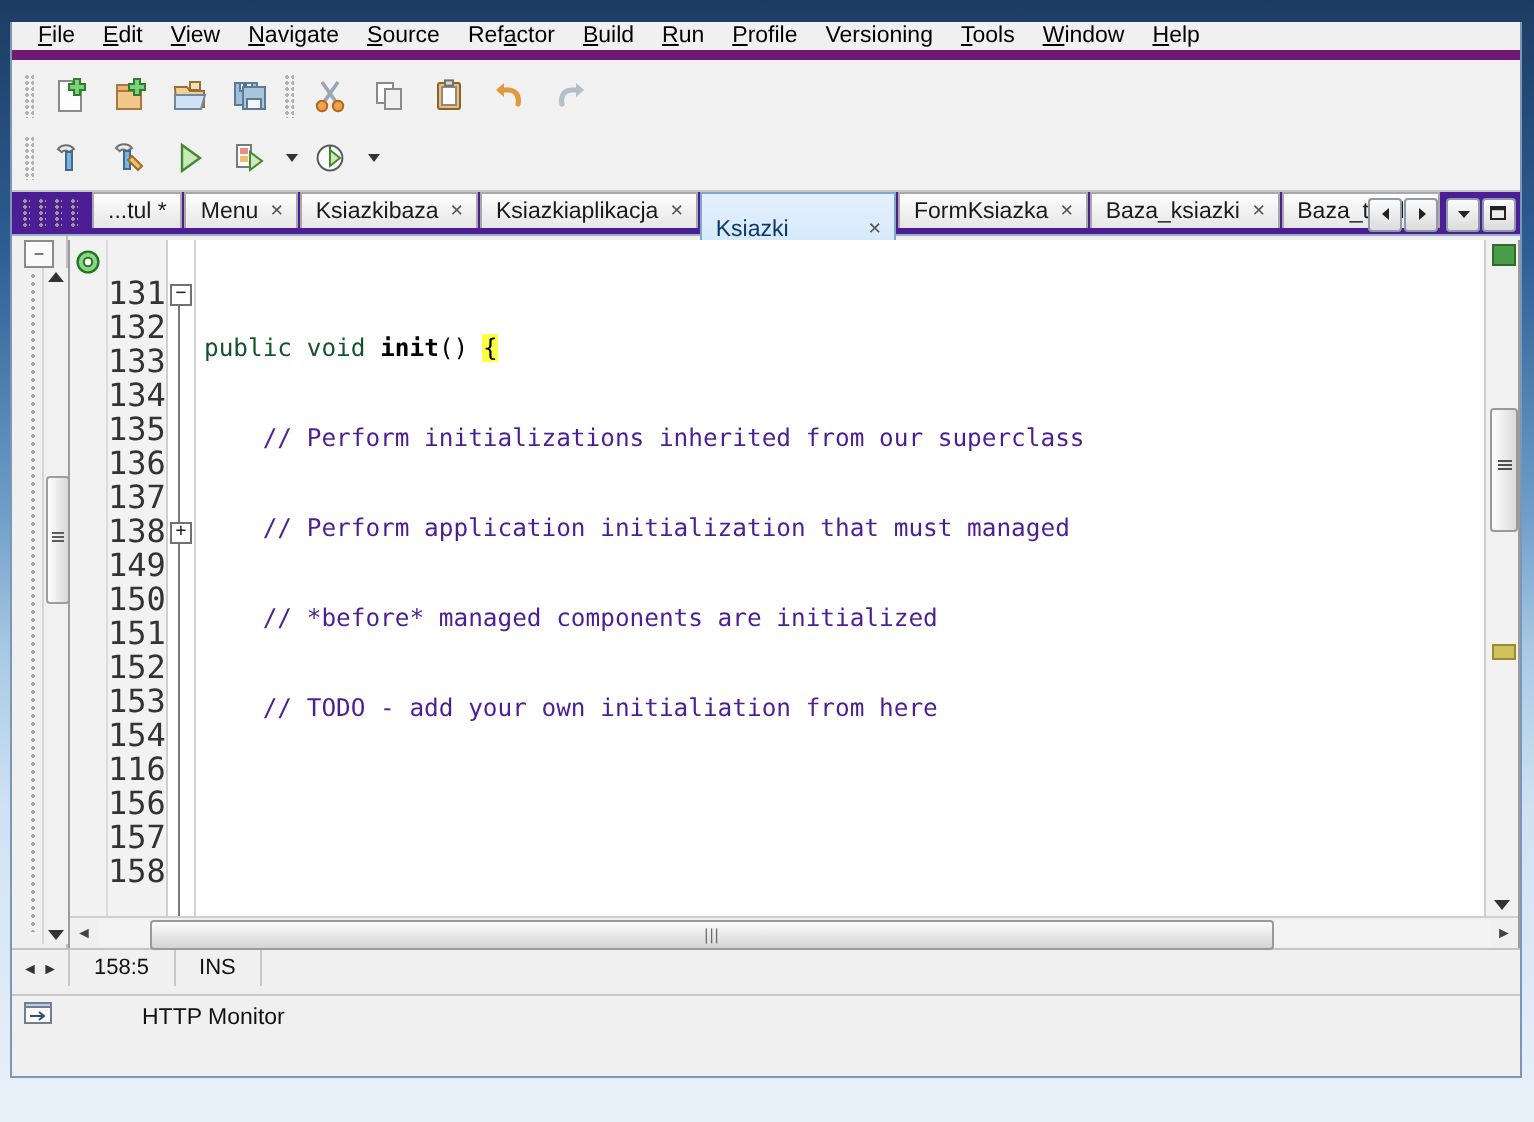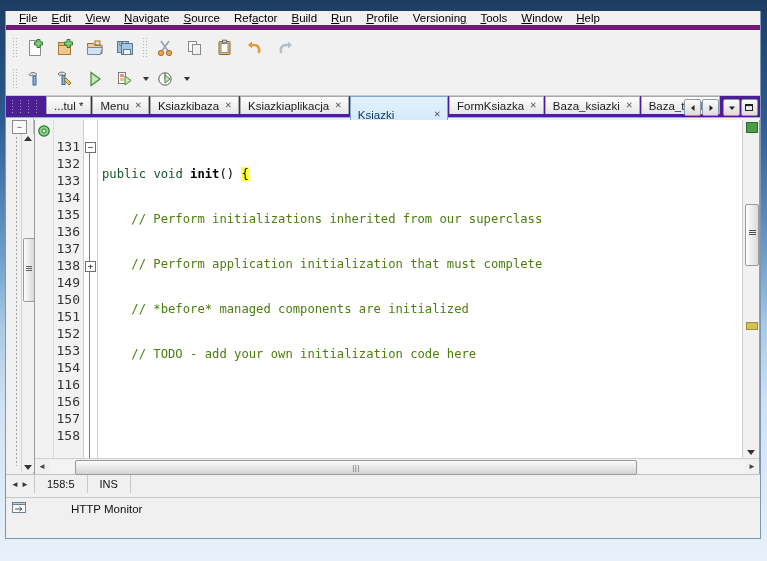--- a/index.html
+++ b/index.html
@@ -126,21 +126,21 @@
   }
   .code-body{flex:1;display:flex;min-height:0;position:relative;overflow:hidden;}
   .annot-col{
     width:18px;background:#f2f2f2;border-right:1px solid #dcdcdc;flex:none;
   }
   .annot-icon{margin:5px 0 0 3px;}
   .gutter{
     width:30px;background:#f2f2f2;border-right:1px solid #cfcfcf;flex:none;
     text-align:right;padding-right:3px;box-sizing:border-box;
     font-family:"DejaVu Sans Mono","Liberation Mono",monospace;
-    font-size:13px;color:#333;padding-top:18px;
+    font-size:16px;color:#333;padding-top:18px;
   }
   .gutter div{height:17px;line-height:17px;}
   .foldcol{
     width:13px;background:#fff;border-right:1px solid #d2d2d2;flex:none;
     position:relative;padding-top:18px;
   }
   .foldline{
     position:absolute;left:5px;top:26px;width:1px;height:314px;background:#7a7a7a;
   }
   .foldbox{
@@ -148,21 +148,21 @@
     font-family:"DejaVu Sans Mono",monospace;font-size:9px;line-height:8px;
     text-align:center;color:#222;cursor:default;
   }
   .codetext{
     flex:1;position:relative;background:#fff;overflow:hidden;
     font-family:"DejaVu Sans Mono","Liberation Mono",monospace;
     font-size:12.2px;padding-top:18px;white-space:pre;
   }
   .cline{height:17px;line-height:17px;padding-left:4px;color:#000;}
   .kw{color:#14532d;}
-  .cmt{color:#4d7c0f;}
+  .cmt{color:#4c1d95;}
   .bold{font-weight:bold;}
   .hl{background:#ffff44;}
   
   .rightbar{
     width:16px;flex:none;background:#f1f1f1;border-left:1px solid #cfcfcf;
     position:relative;
   }
   .rb-thumb{
     position:absolute;left:2px;width:12px;
     background:linear-gradient(90deg,#fefefe,#dadada);
@@ -508,23 +508,23 @@
           <div class="foldcol">
             <div class="foldline"></div>
             <div class="foldbox" style="top:22px;left:1px;">−</div>
             <div class="foldbox" style="top:141px;left:1px;">+</div>
 
           </div>
 
           <div class="codetext">
             <div class="cline"><span class="kw">public</span> <span class="kw">void</span> <span class="bold">init</span>() <span class="hl">{</span></div>
             <div class="cline"><span class="cmt">    // Perform initializations inherited from our superclass</span></div>
-            <div class="cline"><span class="cmt">    // Perform application initialization that must complete</span></div>
+            <div class="cline"><span class="cmt">    // Perform application initialization that must managed</span></div>
             <div class="cline"><span class="cmt">    // *before* managed components are initialized</span></div>
-            <div class="cline"><span class="cmt">    // TODO - add your own initialization code here</span></div>
+            <div class="cline"><span class="cmt">    // TODO - add your own initialiation from here</span></div>
             
             
             
             
             
             
             
             
             
             

